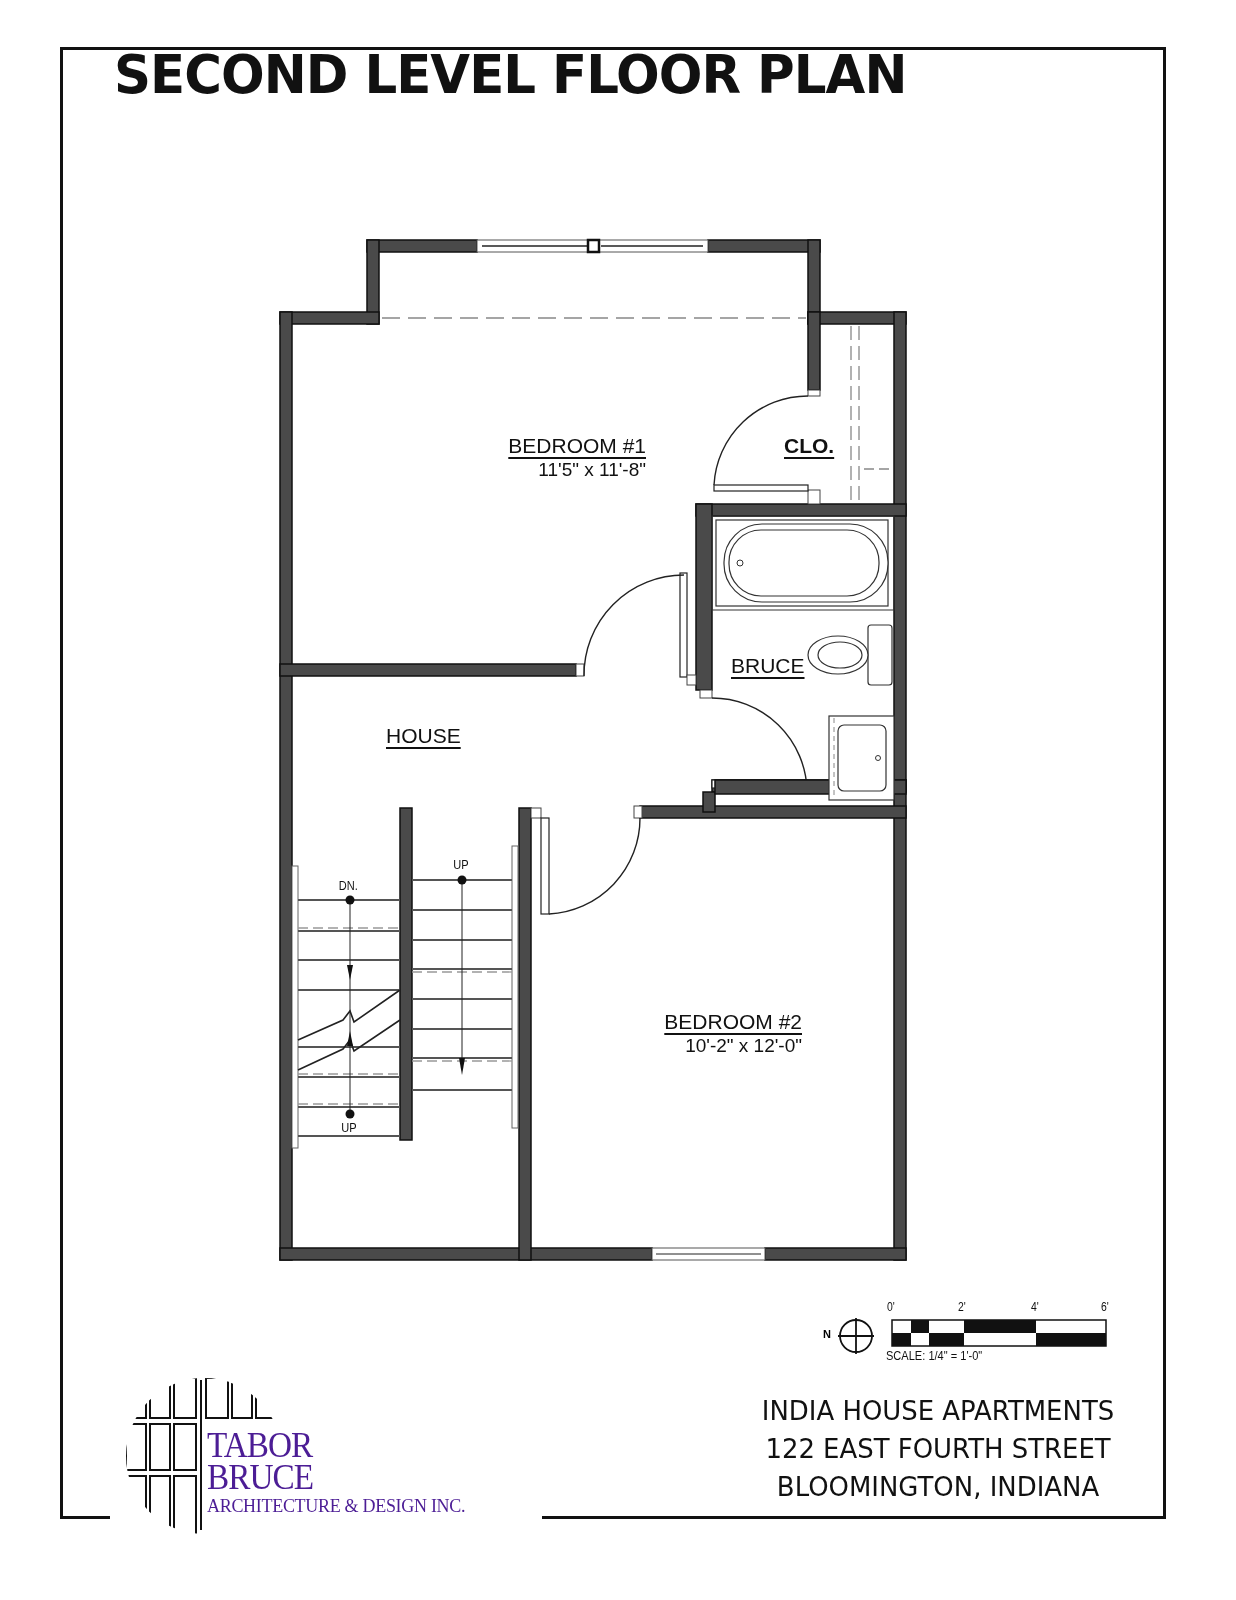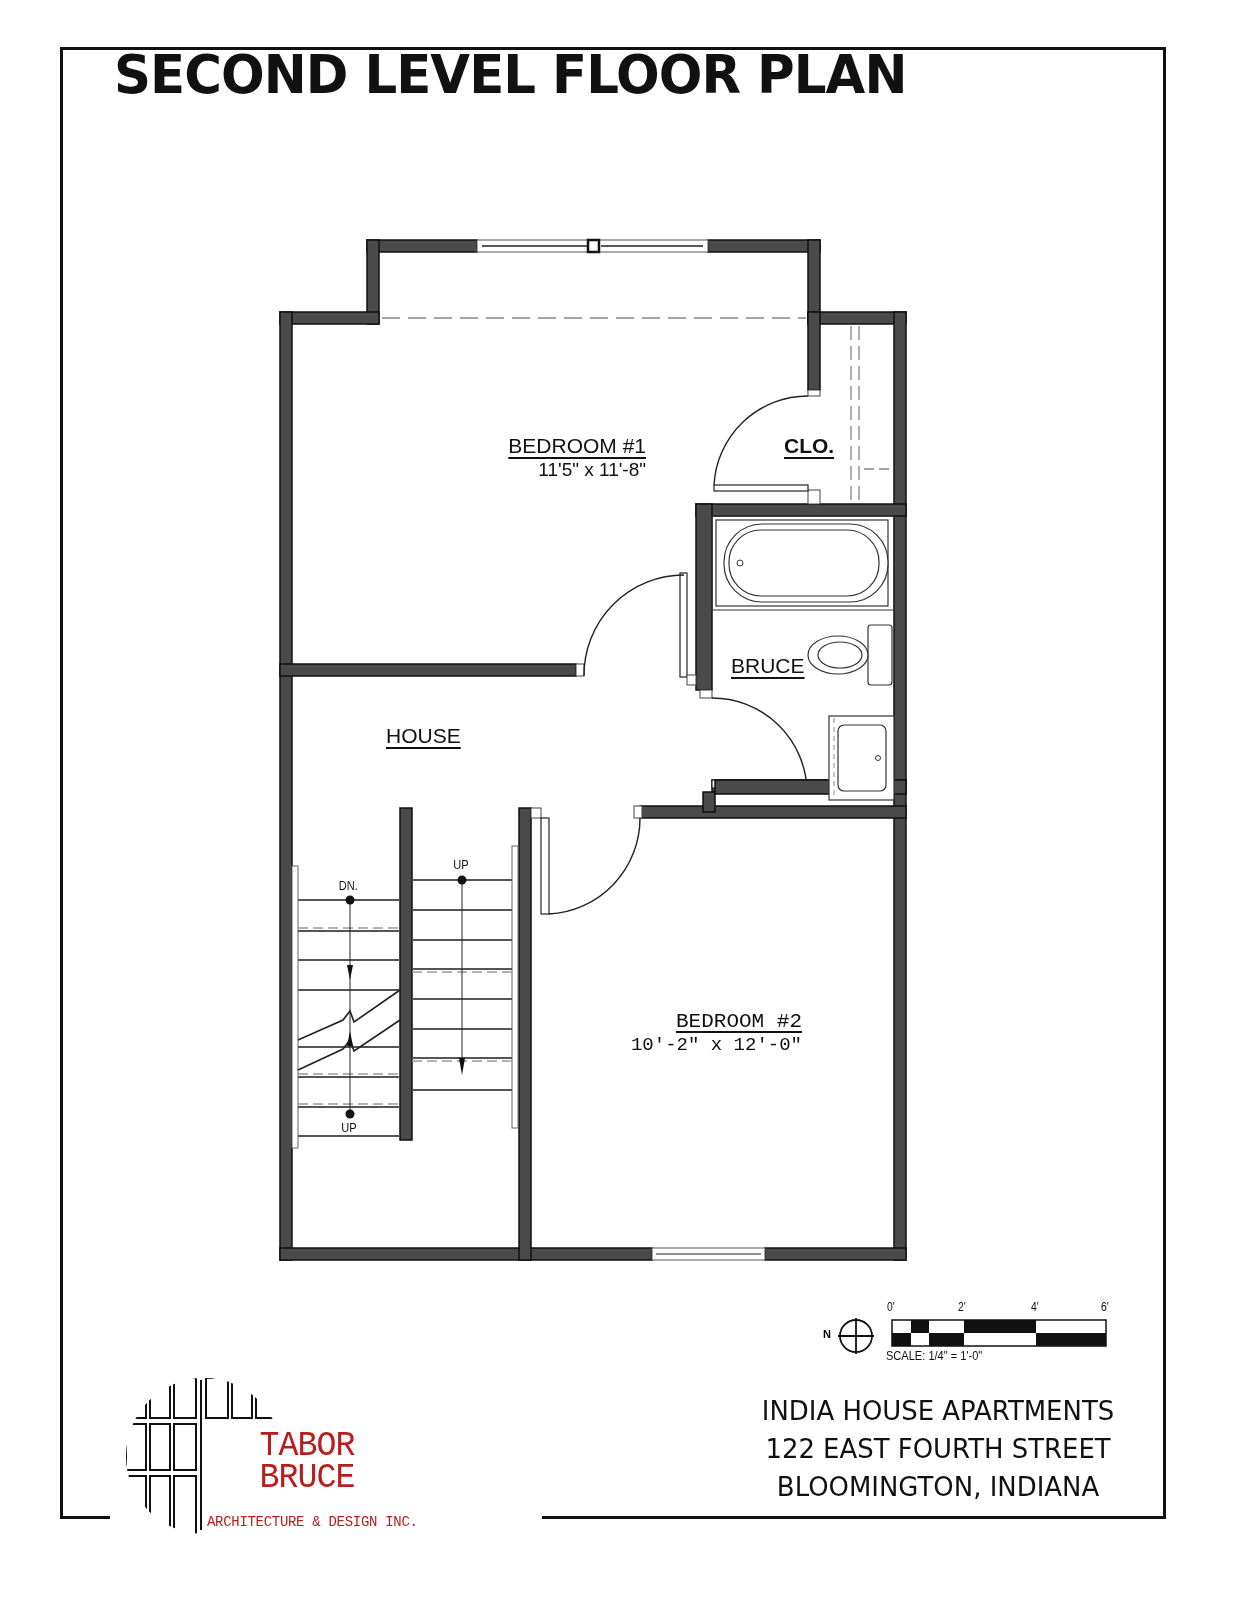--- a/index.html
+++ b/index.html
@@ -10,23 +10,23 @@
   svg.plan { position:absolute; left:0; top:0; }
   .room-label { position:absolute; font-family:"Liberation Sans", sans-serif; font-size:21px; color:#111; text-align:right; white-space:nowrap; }
   .room-label .name { text-decoration:underline; text-underline-offset:4px; display:block; }
   .room-label .dim { display:block; font-size:19px; margin-top:1px; }
   .stair-label { position:absolute; font-family:"Liberation Sans", sans-serif; font-size:13px; color:#111; transform:scaleX(0.85); }
   .scale-tick { position:absolute; font-family:"Liberation Sans", sans-serif; font-size:13px; color:#111; transform:scaleX(0.8); }
   .scale-note { position:absolute; left:886px; top:1348px; font-family:"Liberation Sans", sans-serif; font-size:13px; color:#111; transform:scaleX(0.85); transform-origin:left top; white-space:nowrap; }
   .north-n { position:absolute; left:823px; top:1328px; font-family:"Liberation Sans", sans-serif; font-size:11px; font-weight:bold; }
   .project { position:absolute; left:728px; top:1392px; width:420px; font-family:"DejaVu Sans", sans-serif; font-size:27px; line-height:38px; color:#111; text-align:center; transform:scaleX(0.96); transform-origin:center top; }
   .project div { white-space:nowrap; }
-  .logo-text { position:absolute; left:207px; top:1430px; font-family:Liberation Mono, monospace; color:#b91c1c;text-align:center; }
+  .logo-text { position:absolute; left:207px; top:1430px; font-family:Liberation Serif, serif; color:#4c1d95; }
   .logo-text .l1, .logo-text .l2 { font-size:35px; line-height:32px; letter-spacing:-1px; display:block; transform:scaleX(0.95); transform-origin:left top; }
-  .logo-text .l3 { font-size:14px; display:block; margin-top:20px; white-space:nowrap; letter-spacing:-0.3px; }
+  .logo-text .l3 { font-size:18px; display:block; margin-top:2px; white-space:nowrap; letter-spacing:-0.3px; }
 </style>
 </head>
 <body>
 
 <div class="sheet-border"></div>
 <div class="border-gap" style="left:110px;top:1510px;width:432px;height:14px;"></div>
 
 <div class="title">SECOND LEVEL FLOOR PLAN</div>
 
 <svg class="plan" width="1236" height="1600" viewBox="0 0 1236 1600">
@@ -236,21 +236,21 @@
       <rect x="174" y="1476" width="22" height="60"></rect>
     </g>
     <line x1="201" y1="1380" x2="201" y2="1530" stroke="#111" stroke-width="2"></line>
   </g>
 </svg>
 
 <div class="room-label" style="left:466px;top:434px;width:180px;">
   <span class="name">BEDROOM #1</span>
   <span class="dim">11'5" x 11'-8"</span>
 </div>
-<div class="room-label" style="left:622px;top:1010px;width:180px;font-family:Liberation Mono, monospace;">
+<div class="room-label" style="left:622px;top:1010px;width:180px;">
   <span class="name">BEDROOM #2</span>
   <span class="dim">10'-2" x 12'-0"</span>
 </div>
 <div class="room-label" style="left:784px;top:434px;font-weight:bold;">
   <span class="name">CLO.</span>
 </div>
 <div class="room-label" style="left:731px;top:654px;">
   <span class="name">BRUCE</span>
 </div>
 <div class="room-label" style="left:386px;top:724px;">

